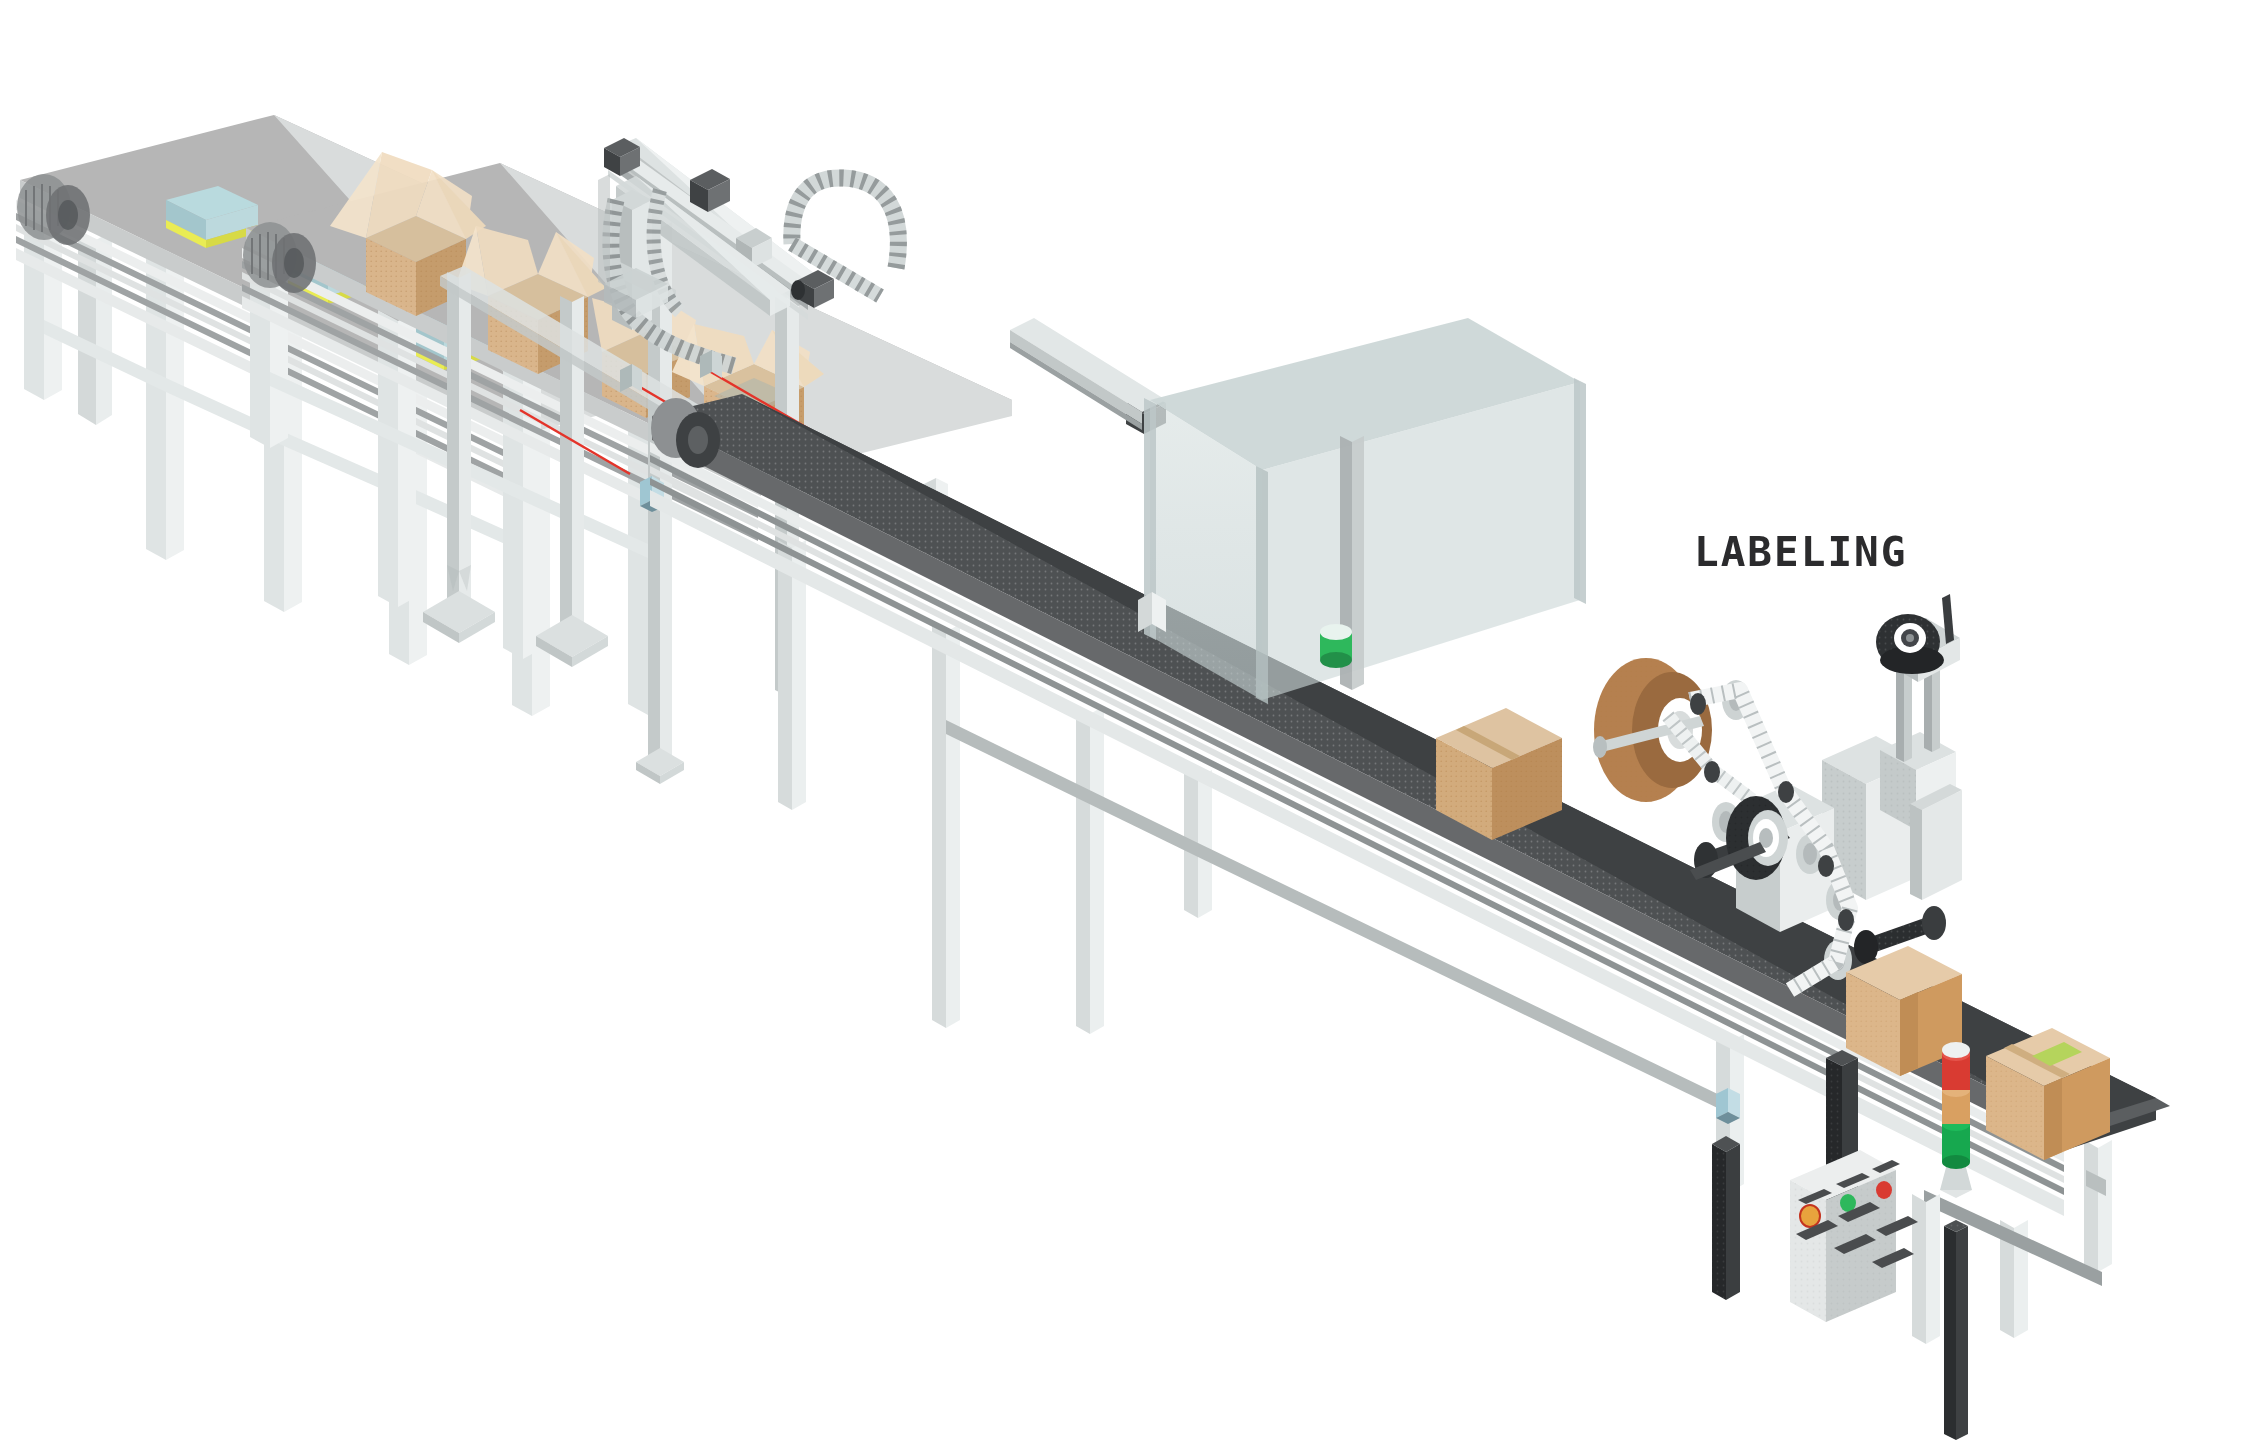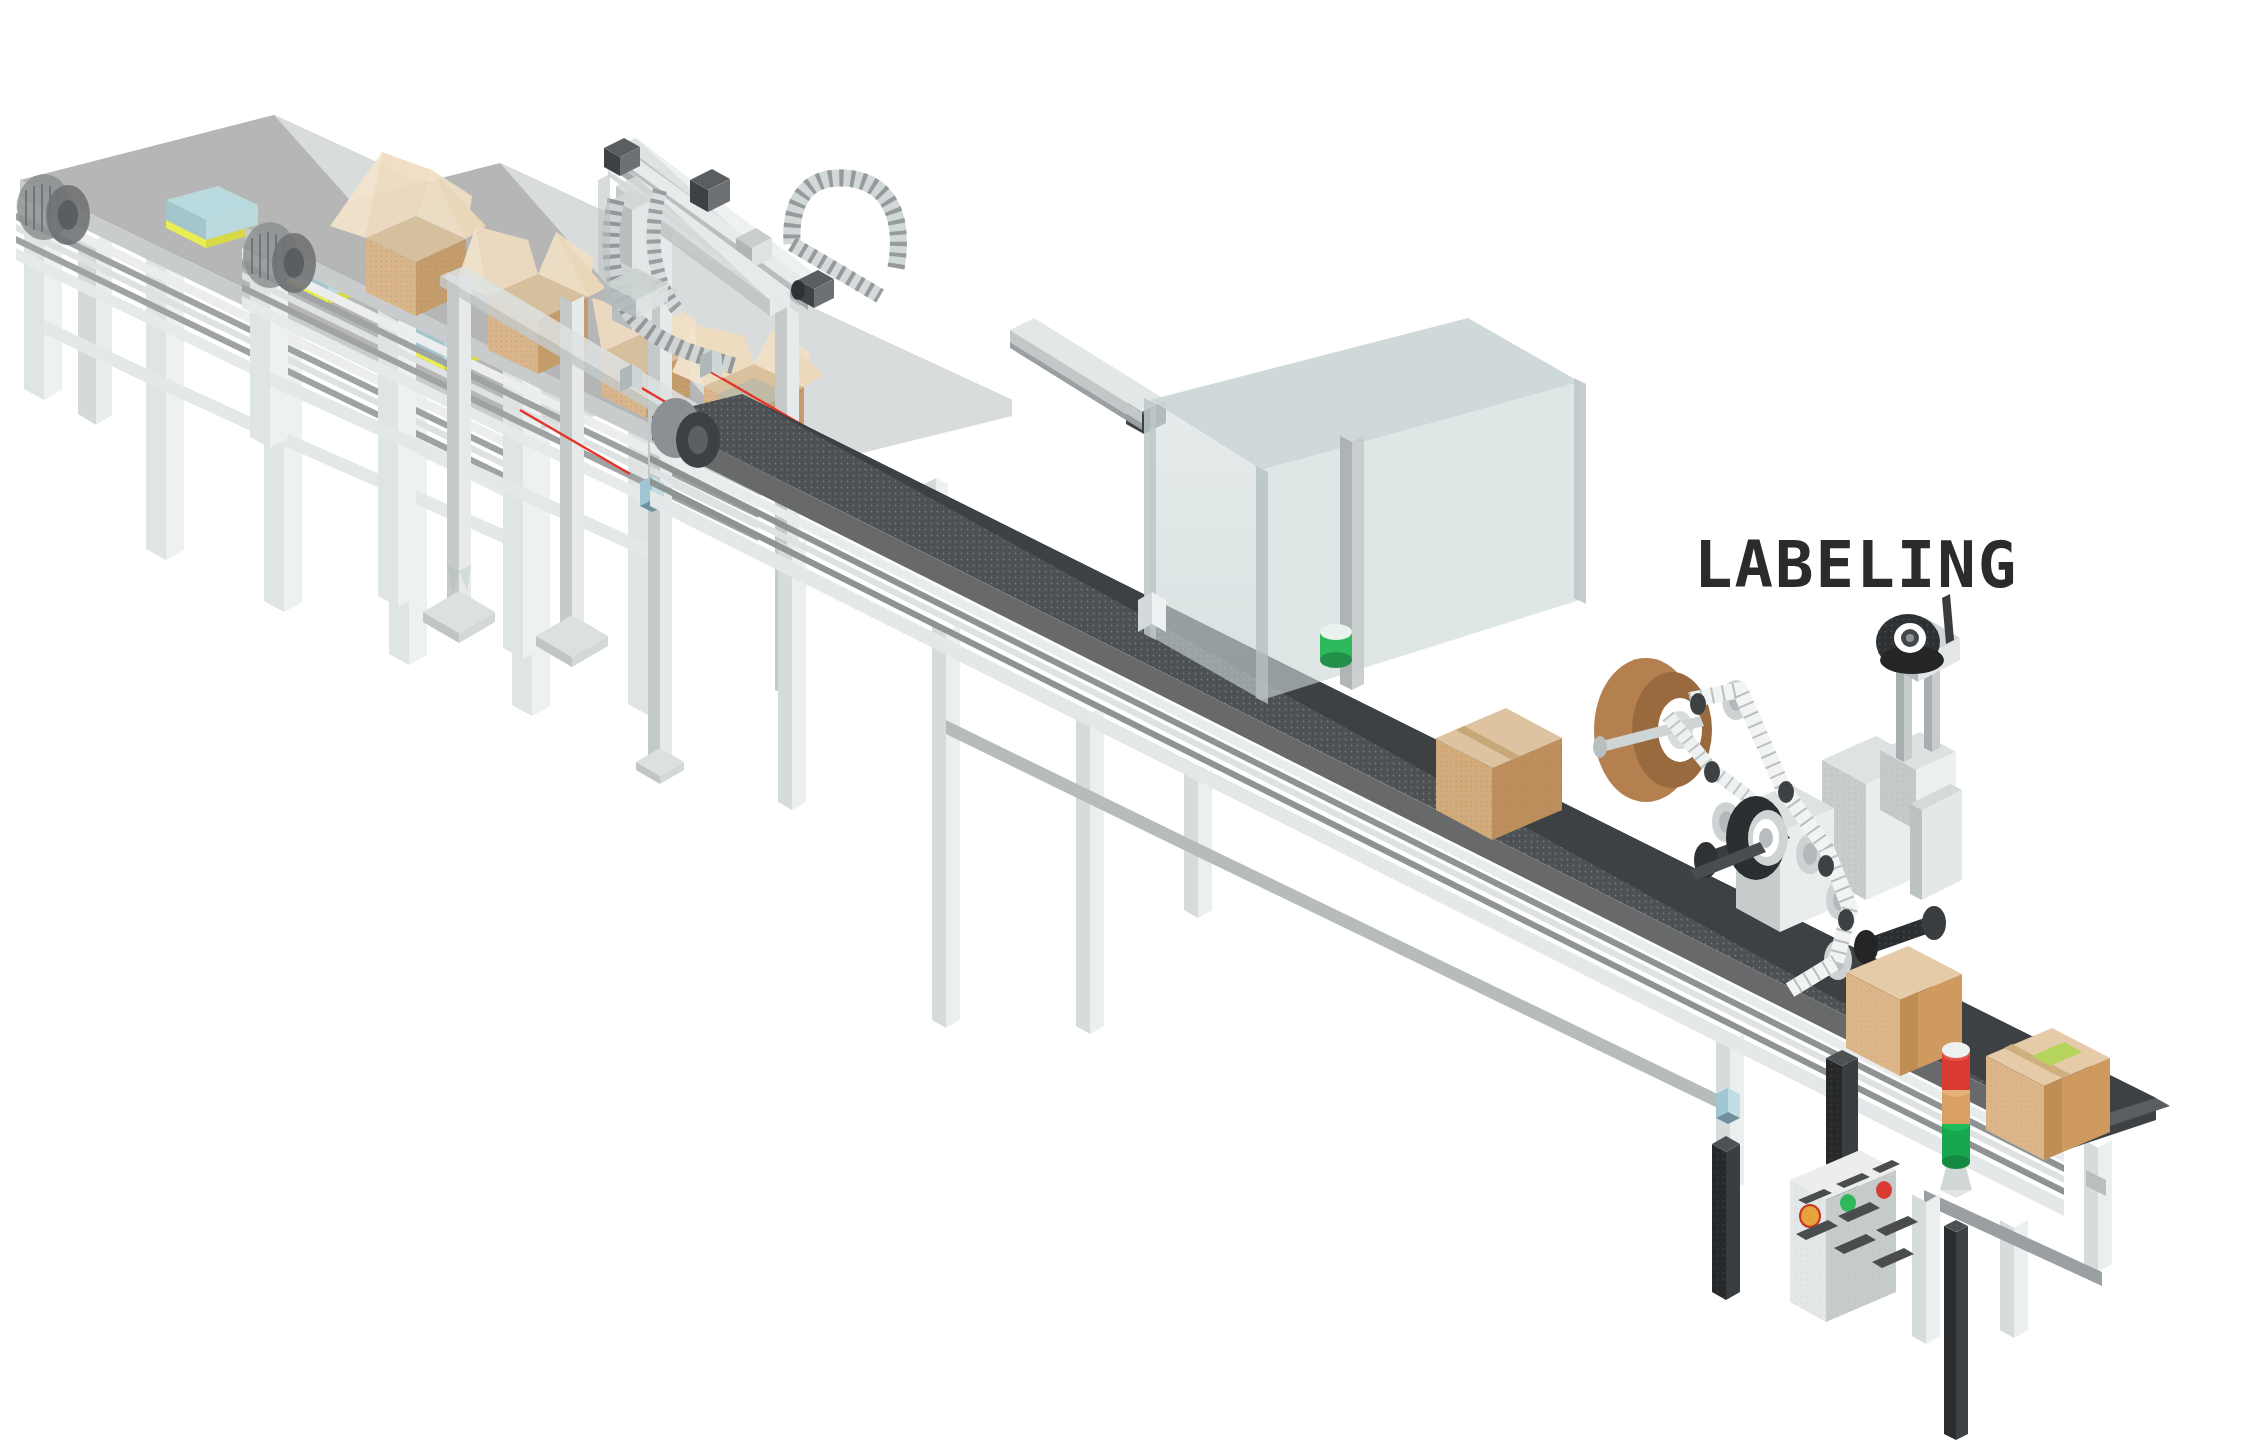--- a/index.html
+++ b/index.html
@@ -8,21 +8,21 @@
   #stage{position:relative;width:2247px;height:1454px;background:#ffffff;}
   svg#scene{position:absolute;left:0;top:0;width:2247px;height:1454px;display:block;}
   .lbl{
     position:absolute;
     font-family:"DejaVu Sans Mono","Liberation Mono",monospace;
     font-weight:700;
     letter-spacing:2px;
     color:#2b2b2d;
     white-space:nowrap;
   }
-  #title-labeling{left:1694px;top:528px;font-size:64px;}
+  #title-labeling{left:1694px;top:528px;font-size:41px;}
 </style>
 </head>
 <body>
 
 <div id="stage">
 
   <svg id="scene" viewBox="0 0 2247 1454">
     <defs>
       <pattern id="dots" width="6" height="6" patternUnits="userSpaceOnUse">
         <circle cx="1.5" cy="1.5" r="0.9" fill="#ffffff" opacity="0.22"></circle>

